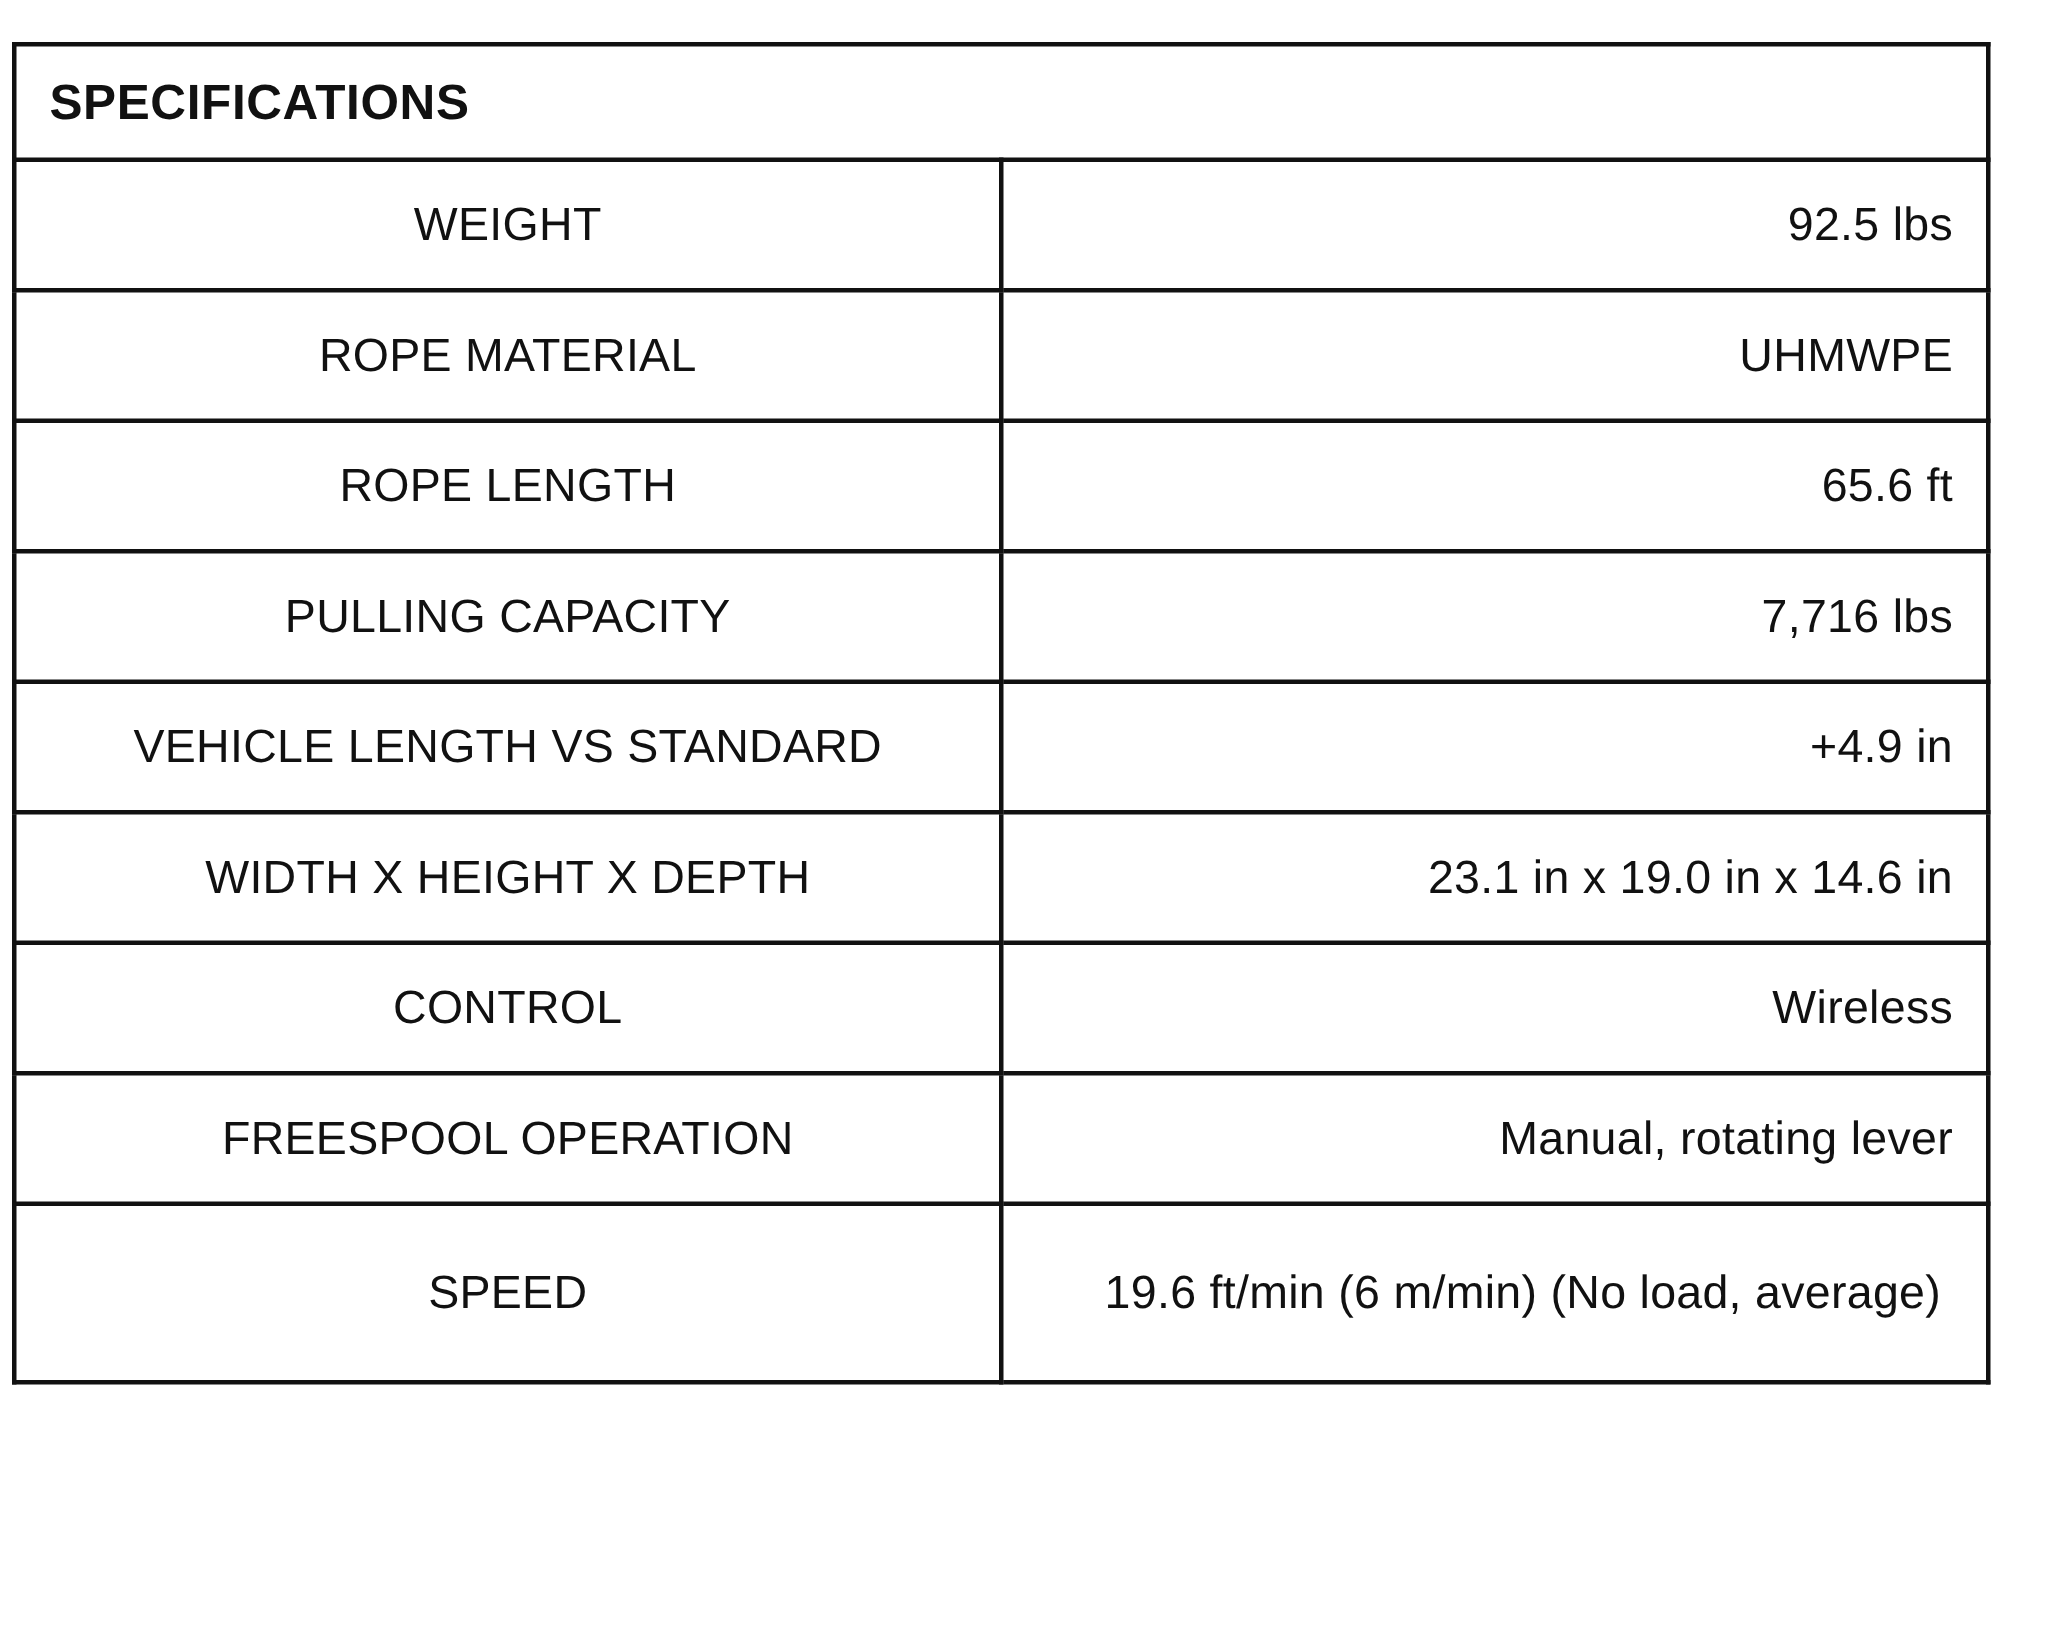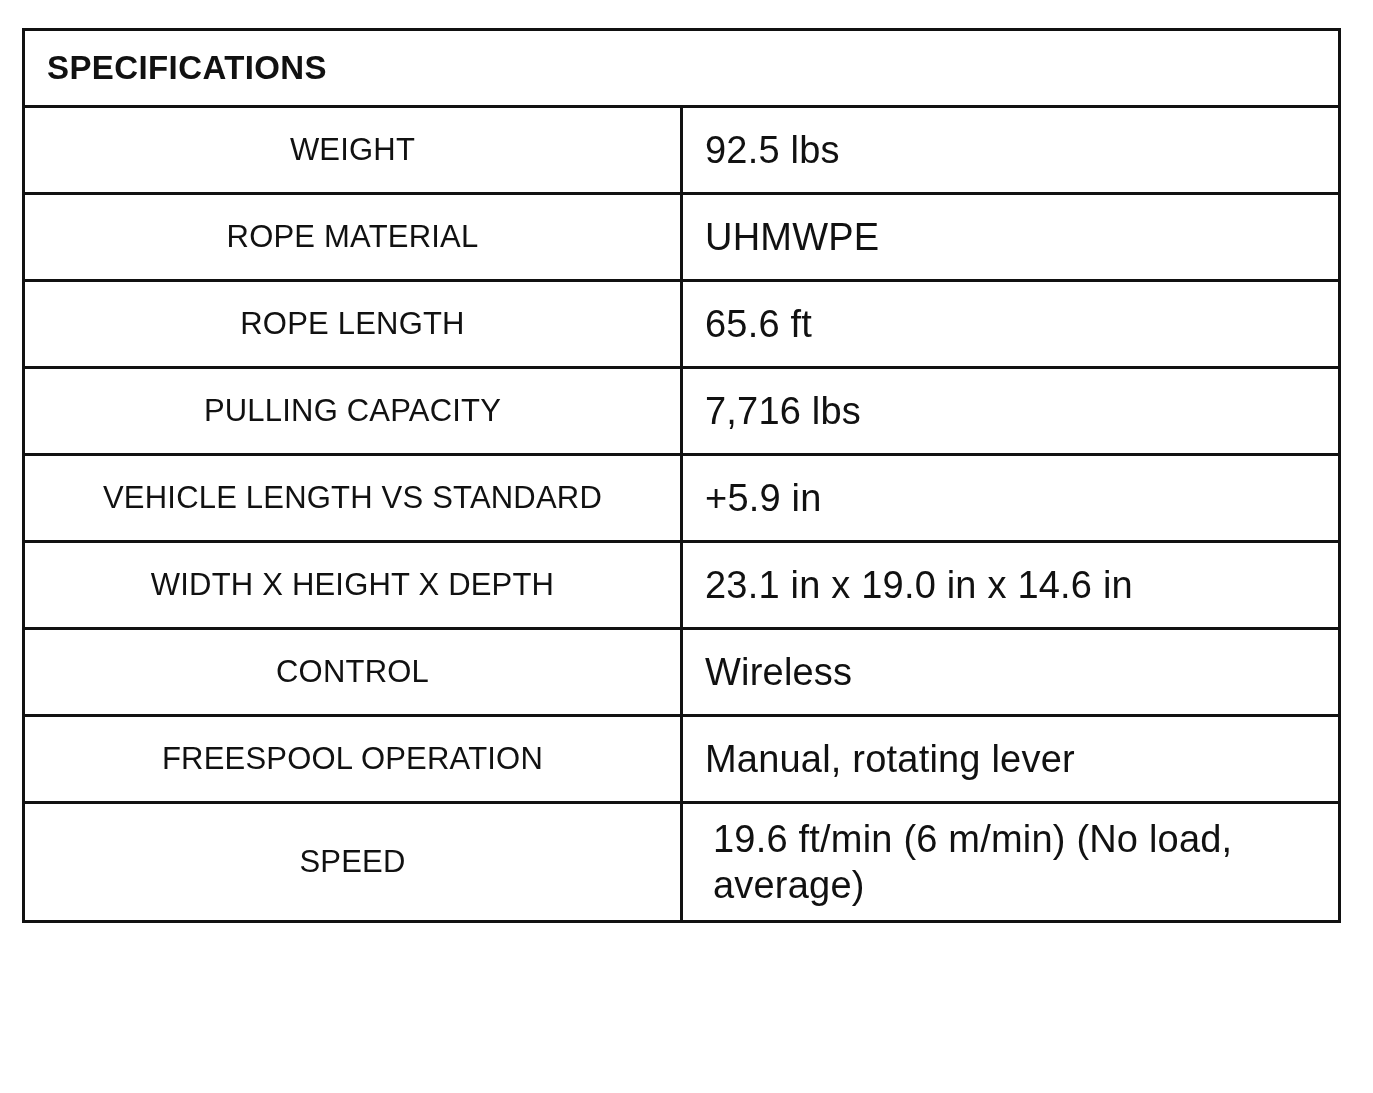--- a/index.html
+++ b/index.html
@@ -11,21 +11,21 @@
     width: 1373px;
     height: 1093px;
     font-family: "Liberation Sans", sans-serif;
     color: #111111;
     overflow: hidden;
   }
   .sheet {
     box-sizing: border-box;
     width: 1373px;
     height: 1093px;
-    padding: 28px 26px 26px 22px;
+    padding: 28px 26px 26px 8px;
   }
   table.spec-table {
     width: 1319px;
     border-collapse: collapse;
     table-layout: fixed;
     border: 3px solid #111111;
   }
   table.spec-table td {
     border: 3px solid #111111;
     padding: 0 22px;
@@ -40,22 +40,22 @@
   }
   td.label-cell {
     width: 660px;
     height: 84px;
     font-size: 31px;
     text-align: center;
     letter-spacing: 0.2px;
   }
   td.value-cell {
     height: 84px;
-    font-size: 38px;
-    text-align: left;
+    font-size: 31px;
+    text-align: right;
     letter-spacing: 0.2px;
     margin-top: 14px;
   }
   tr.tall td {
     height: 116px;
   }
   tr.tall td.value-cell {
     line-height: 1.22;
     padding-left: 30px;
     padding-right: 30px;
@@ -81,21 +81,21 @@
       <tr>
         <td class="label-cell">ROPE LENGTH</td>
         <td class="value-cell">65.6 ft</td>
       </tr>
       <tr>
         <td class="label-cell">PULLING CAPACITY</td>
         <td class="value-cell">7,716 lbs</td>
       </tr>
       <tr>
         <td class="label-cell">VEHICLE LENGTH VS STANDARD</td>
-        <td class="value-cell">+5.9 in</td>
+        <td class="value-cell">+4.9 in</td>
       </tr>
       <tr>
         <td class="label-cell">WIDTH X HEIGHT X DEPTH</td>
         <td class="value-cell">23.1 in x 19.0 in x 14.6 in</td>
       </tr>
       <tr>
         <td class="label-cell">CONTROL</td>
         <td class="value-cell">Wireless</td>
       </tr>
       <tr>

